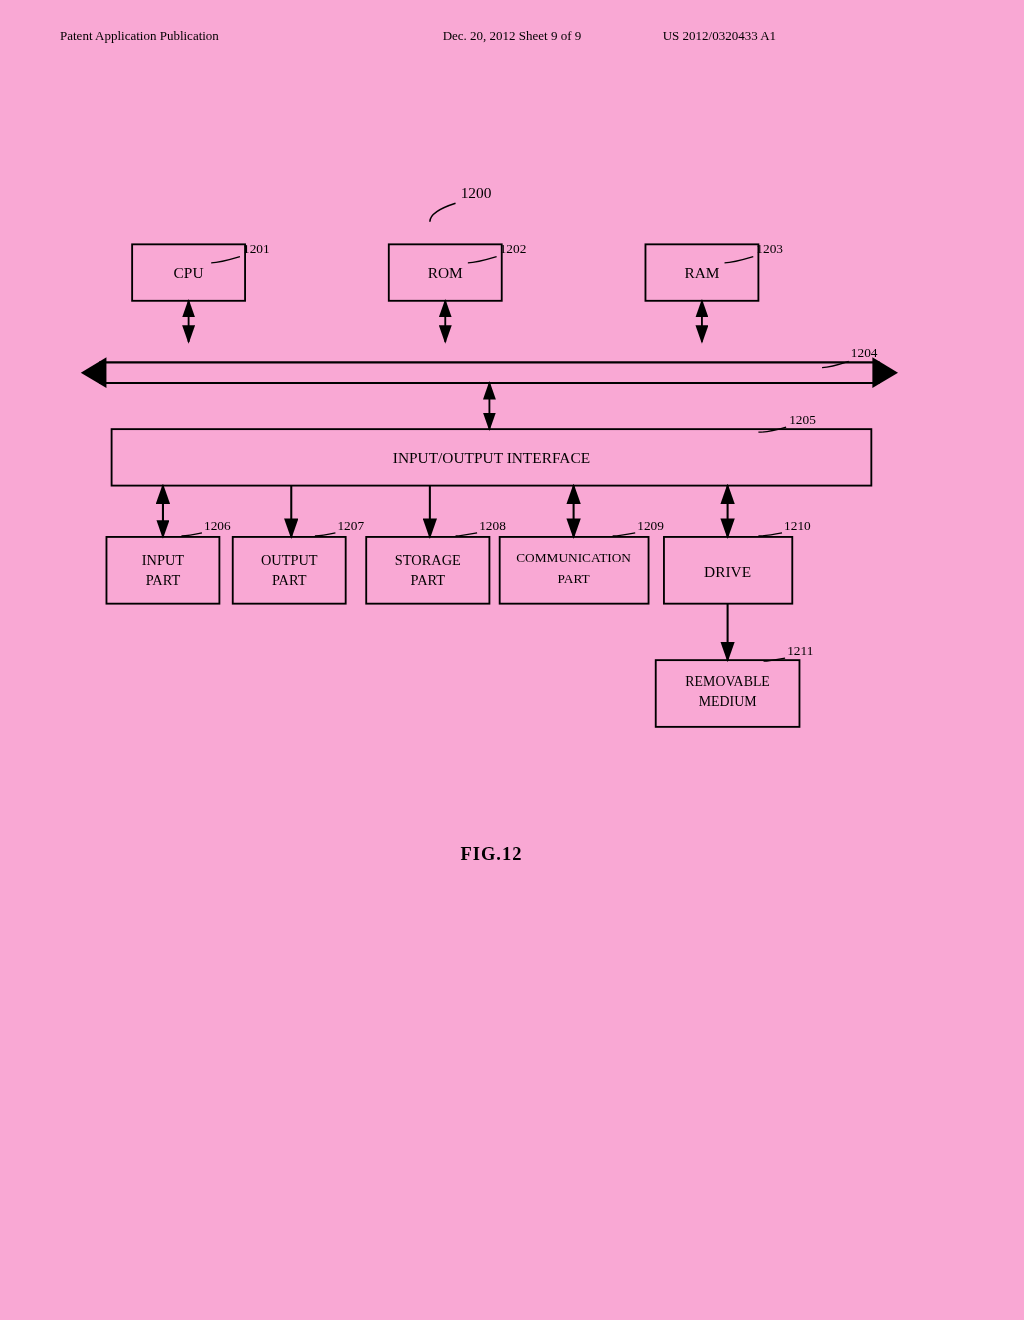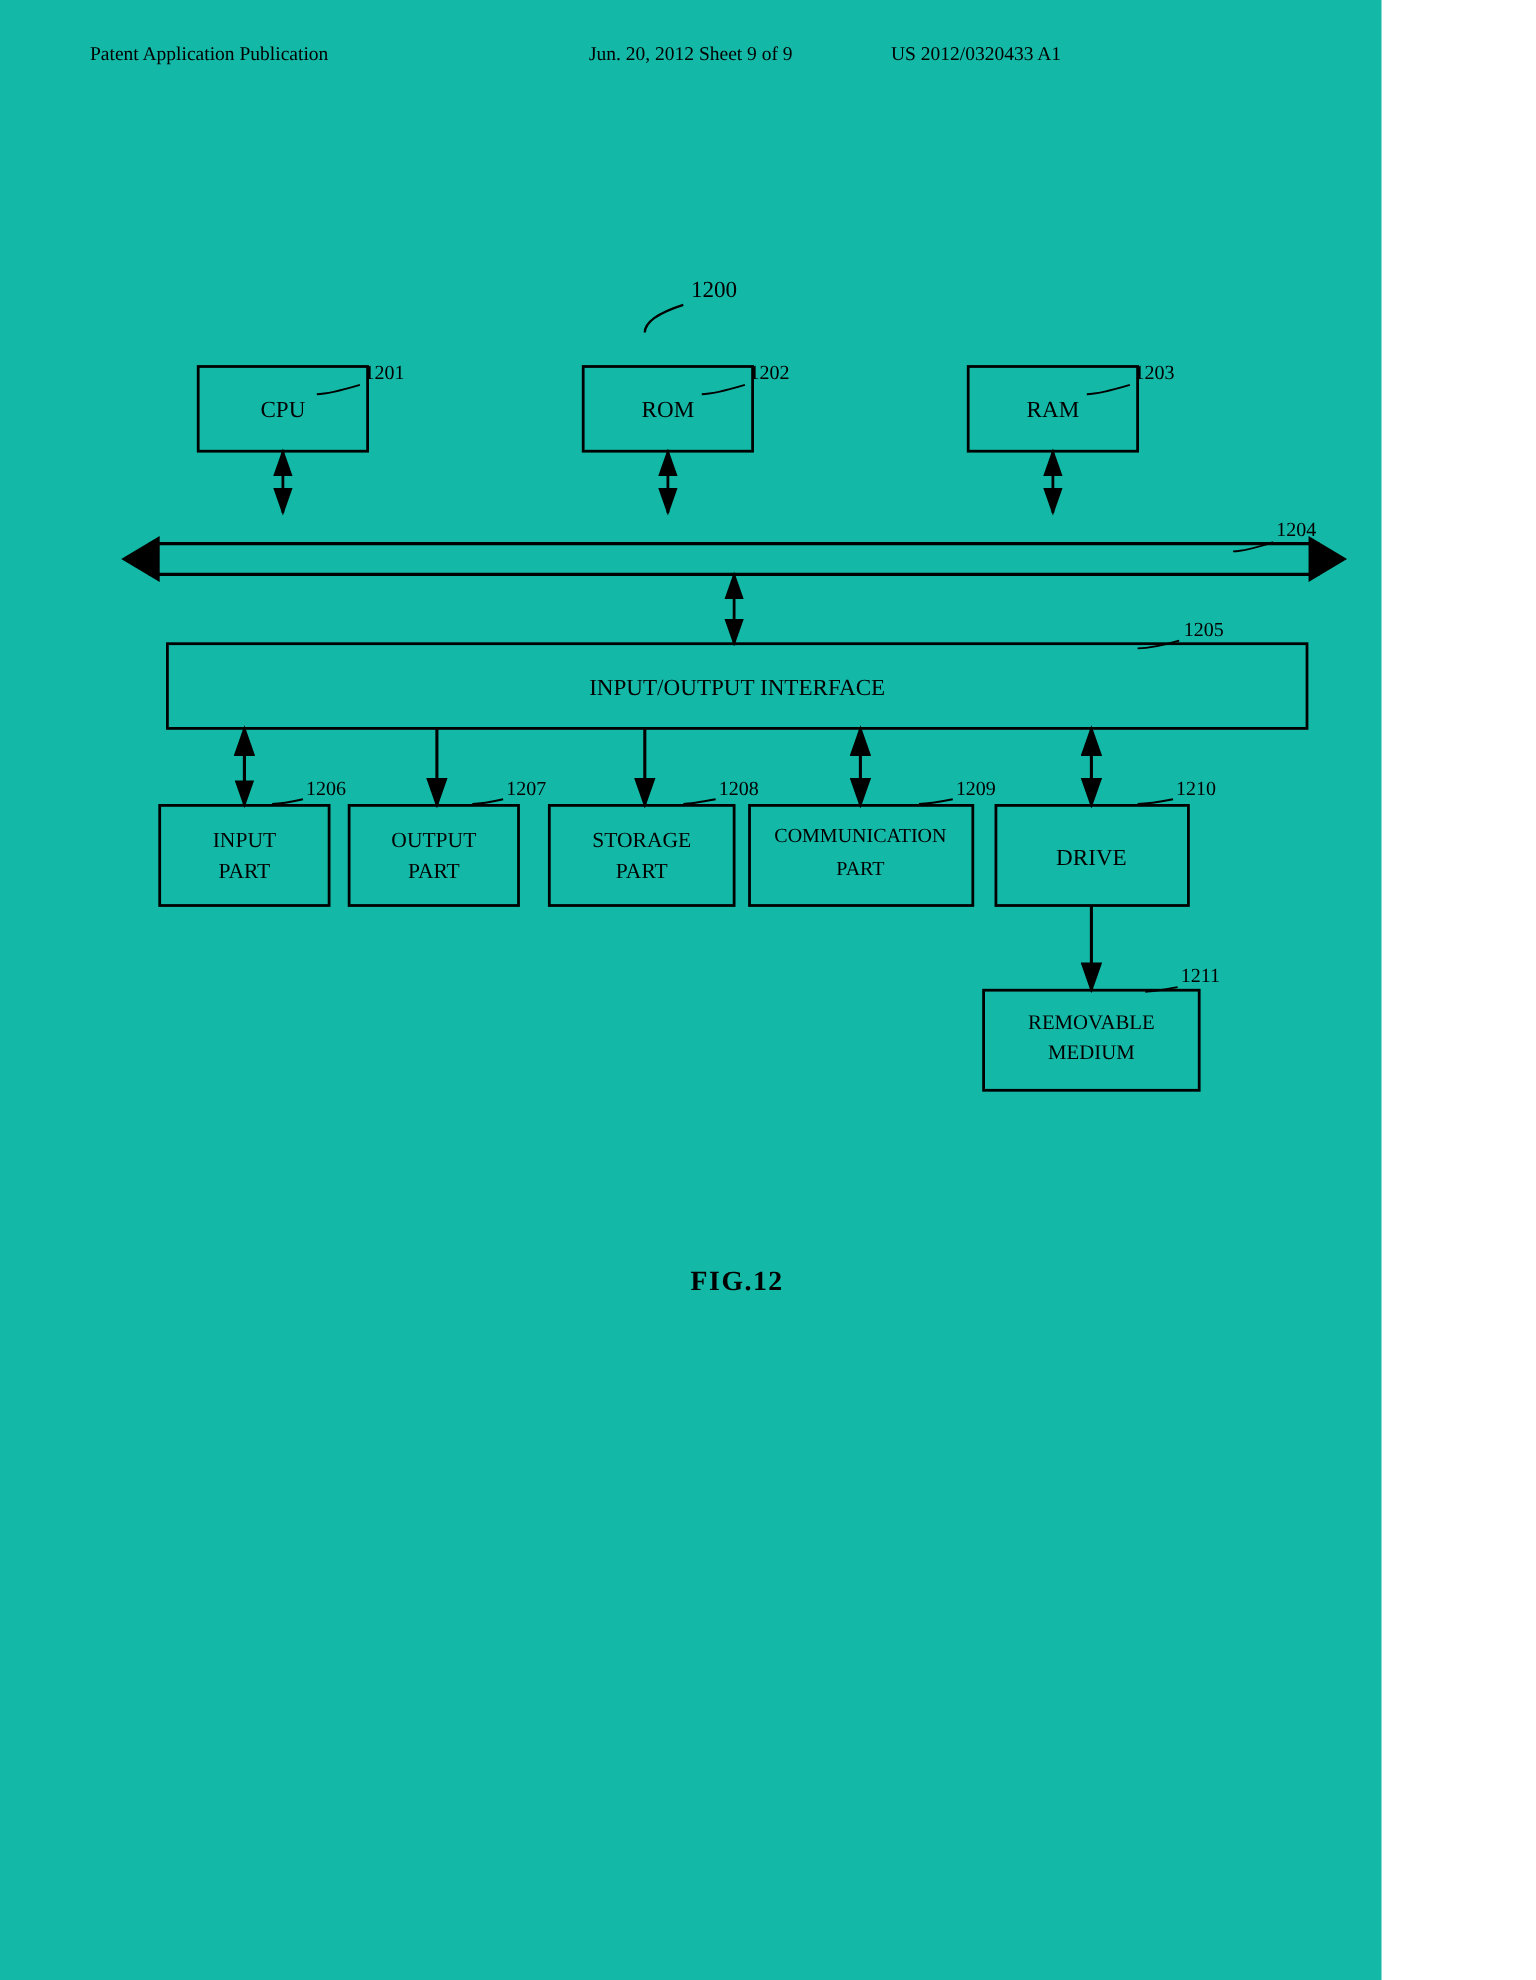--- a/index.html
+++ b/index.html
@@ -6,24 +6,24 @@
     body {
       background: #fff;
       font-family: 'Times New Roman', Times, serif;
       width: 1024px;
       height: 1320px;
       overflow: hidden;
       position: relative;
     }
 
     .page {
-      width: 921px;
+      width: 1024px;
       height: 1320px;
       position: relative;
-      background: #14b8a6;
+      background: #f9a8d4;
     }
 
     
     .header {
       display: flex;
       justify-content: space-between;
       align-items: flex-start;
       padding: 28px 60px 0 60px;
       font-size: 13px;
     }
@@ -34,21 +34,21 @@
     .header-center { text-align: center; }
     .header-right { text-align: left; }
   </style>
 </head>
 <body>
 
 <div class="page">
 
   <div class="header">
     <div class="header-left">Patent Application Publication</div>
-    <div class="header-center">Jun. 20, 2012  Sheet 9 of 9</div>
+    <div class="header-center">Dec. 20, 2012  Sheet 9 of 9</div>
     <div class="header-right">US 2012/0320433 A1</div>
   </div>
 
   <svg viewBox="0 0 900 1000" xmlns="http://www.w3.org/2000/svg" style="position:absolute; top:130px; left:50px; width:924px; height:1050px;">
 
     <defs>
 
       <marker id="arrowEnd" markerWidth="10" markerHeight="7" refX="9" refY="3.5" orient="auto">
         <polygon points="0 0, 10 3.5, 0 7" fill="#000"></polygon>
       </marker>

